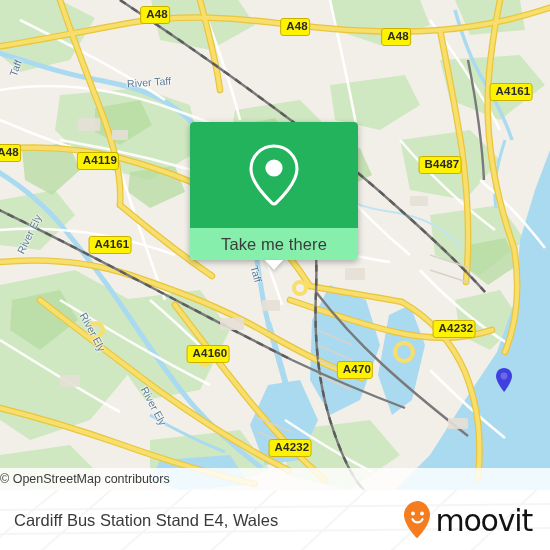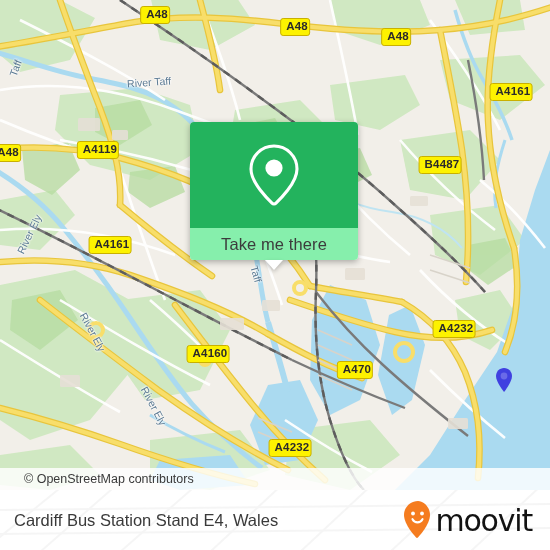--- a/index.html
+++ b/index.html
@@ -45,21 +45,21 @@
 
   
   .attrib{
     position:absolute;left:0;bottom:0;
     width:100%;
     background:rgba(255,255,255,.82);
     color:#3a3a3a;
     font-size:12.5px;
     line-height:22px;
     height:22px;
-    padding-left:24px;
+    padding-left:0;
     box-sizing:border-box;
     white-space:nowrap;
   }
 
   
   .card{
     position:absolute;
     left:190px;top:122px;
     width:168px;height:138px;
     border-radius:4px;
@@ -295,21 +295,21 @@
 
     <svg class="poi" style="position:absolute;left:496px;top:368px;" width="16" height="24" viewBox="0 0 16 24">
       <path d="M8 0C3.6 0 0 3.6 0 8c0 6 8 16 8 16s8-10 8-16c0-4.4-3.6-8-8-8z" fill="#4040e0"></path>
       <circle cx="8" cy="8" r="3.4" fill="#6a6ae8"></circle>
     </svg>
 
     <div class="shield" style="left:155px;top:15px">A48</div>
     <div class="shield" style="left:295px;top:27px">A48</div>
     <div class="shield" style="left:396px;top:37px">A48</div>
     <div class="shield" style="left:511px;top:92px">A4161</div>
-    <div class="shield" style="left:98px;top:150px">A4119</div>
+    <div class="shield" style="left:98px;top:161px">A4119</div>
     <div class="shield" style="left:6px;top:153px">A48</div>
     <div class="shield" style="left:440px;top:165px">B4487</div>
     <div class="shield" style="left:110px;top:245px">A4161</div>
     <div class="shield" style="left:454px;top:329px">A4232</div>
     <div class="shield" style="left:208px;top:354px">A4160</div>
     <div class="shield" style="left:355px;top:370px">A470</div>
     <div class="shield" style="left:290px;top:448px">A4232</div>
 
     <div class="waterlabel" style="left:127px;top:76px;transform:rotate(-4deg)">River Taff</div>
     <div class="waterlabel" style="left:7px;top:62px;transform:rotate(-70deg)">Taff</div>

